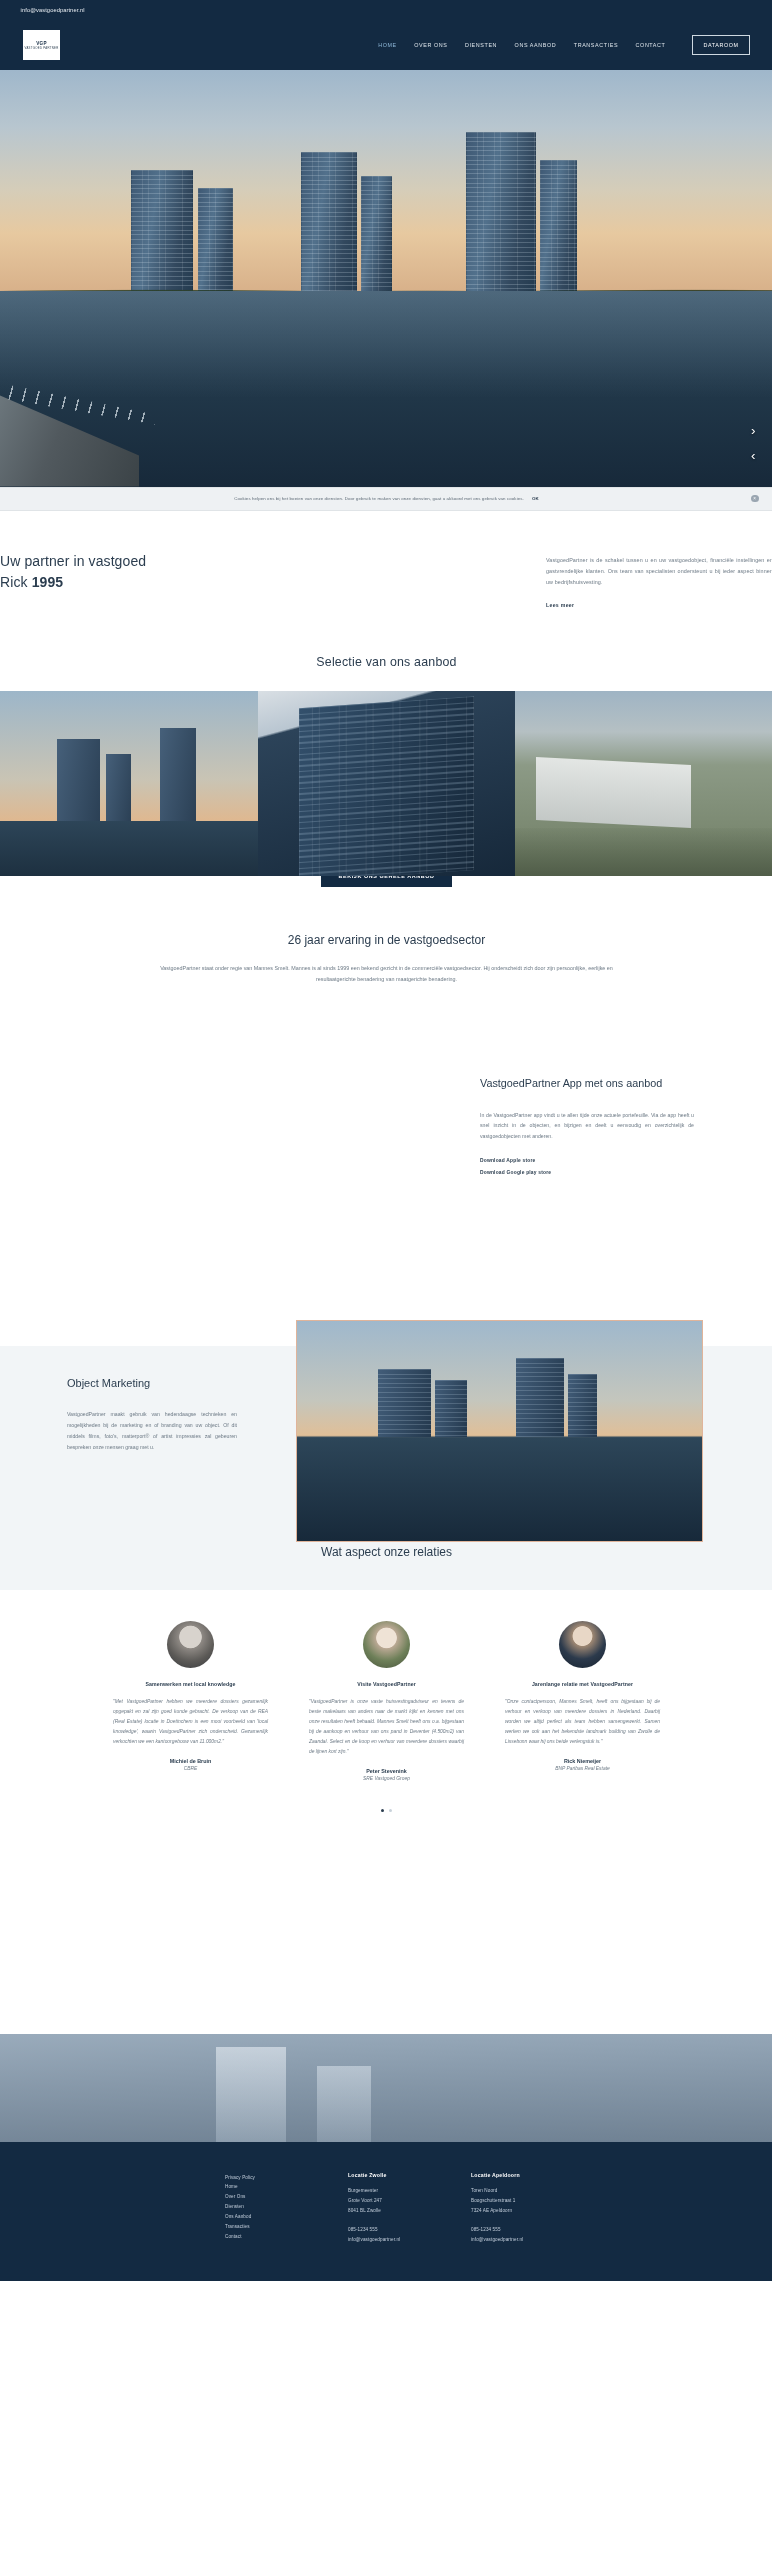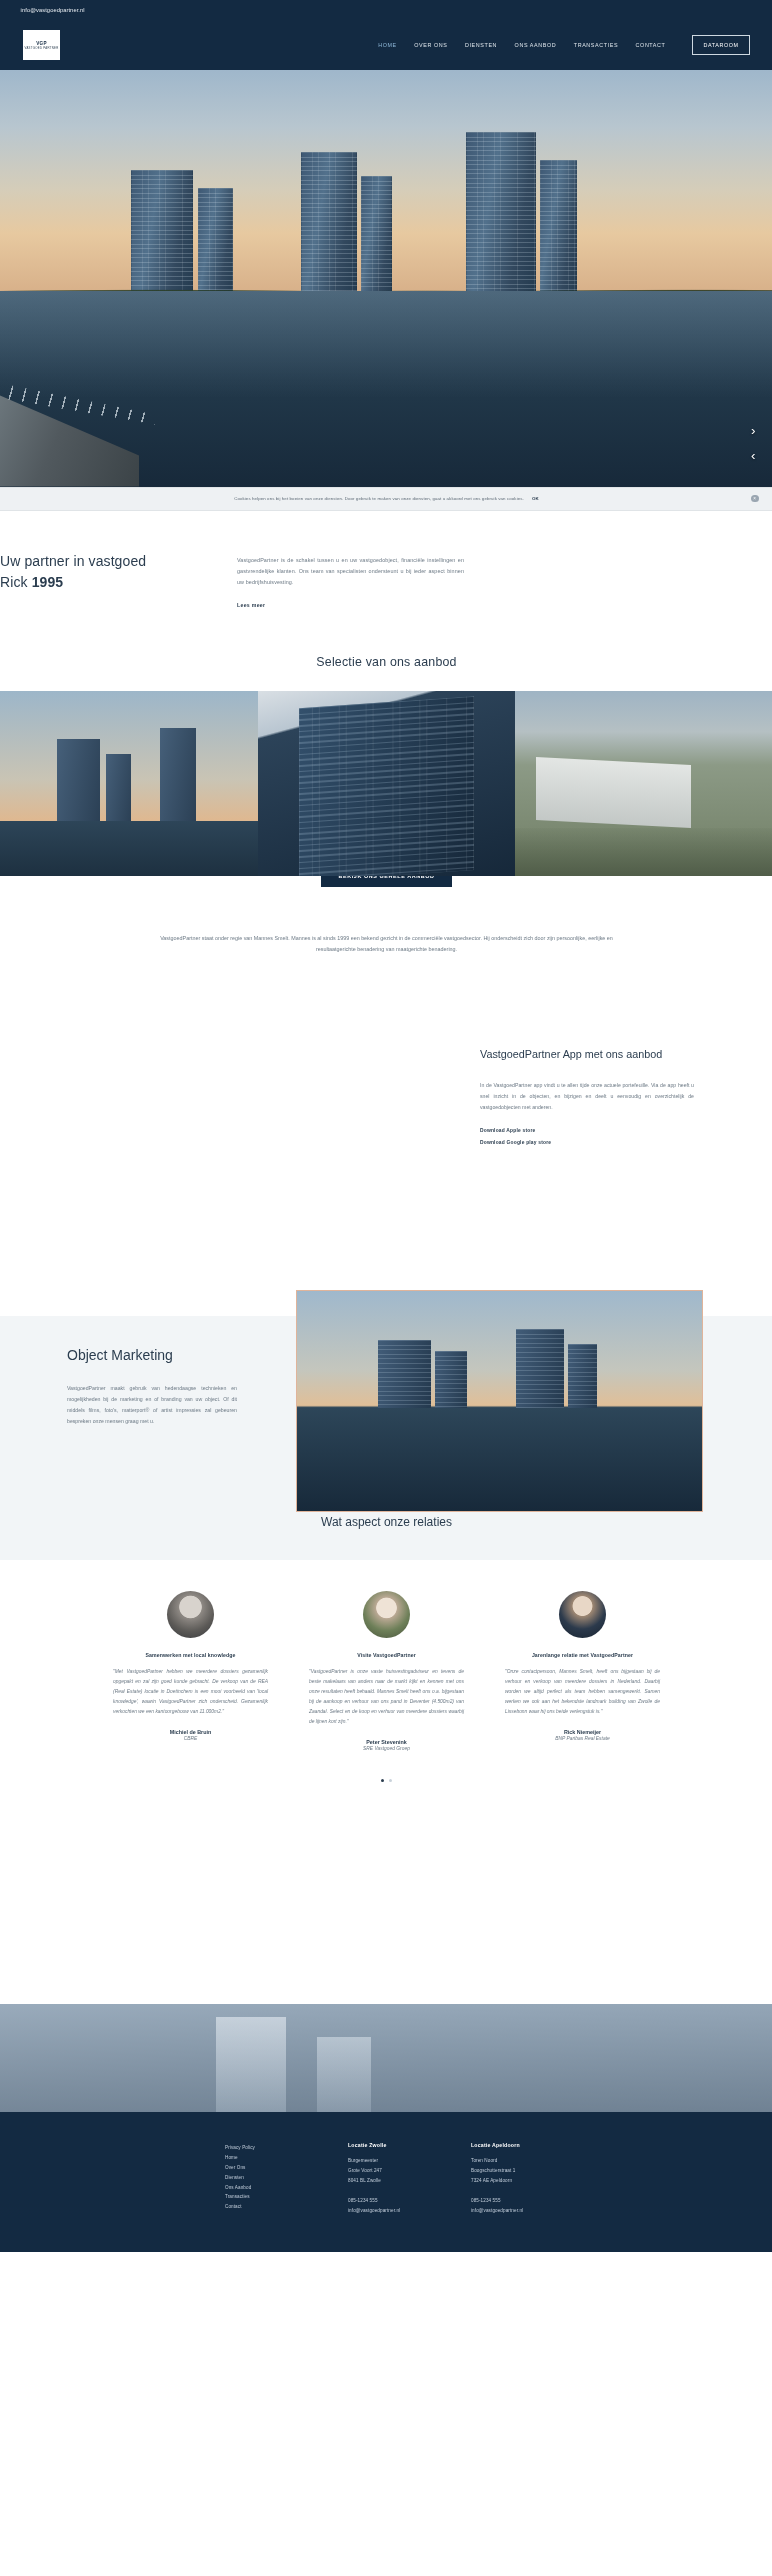--- a/index.html
+++ b/index.html
@@ -192,21 +192,21 @@
     color: #fff;
     font-size: 4.6px;
     display: flex; align-items: center; justify-content: center;
     cursor: pointer;
   }
 
   
   .intro {
     display: flex;
     padding: 40px 0 36px 0;
-    justify-content: flex-start;
+    justify-content: space-between;
     gap: 31px;
   }
   .intro-left { width: 206px; }
   .intro-left h1 {
     font-size: 14px;
     font-weight: 400;
     color: #2b3d4f;
     line-height: 1.5;
     letter-spacing: 0.1px;
   }
@@ -373,21 +373,21 @@
     height: 170px;
     margin-top: 20.6px;
   }
   .objmk-text {
     position: absolute;
     left: 67px;
     top: 31px;
     width: 170px;
   }
   .objmk-text h3 {
-    font-size: 14px;
+    font-size: 11px;
     font-weight: 400;
     color: #2b3d4f;
     margin-bottom: 20px;
   }
   .objmk-text p {
     font-size: 5.2px;
     line-height: 2.1;
     color: #6d7a86;
     text-align: justify;
   }
@@ -601,20 +601,21 @@
     </div>
     <div class="offer-card card-b"></div>
     <div class="offer-card card-c"></div>
   </div>
   <div class="cta-wrap">
     <button class="cta-btn">BEKIJK ONS GEHELE AANBOD</button>
   </div>
 </div>
 
 <div class="ervaring">
+  <h2>26 jaar ervaring in de vastgoedsector</h2>
   <p>VastgoedPartner staat onder regie van Mannes Smelt. Mannes is al sinds 1999 een bekend gezicht in de commerciële vastgoedsector. Hij onderscheidt zich door zijn persoonlijke, eerlijke en resultaatgerichte benadering van maatgerichte benadering.</p>
 </div>
 
 <div class="app-section">
   <div class="app-left"></div>
   <div class="app-right">
     <h3>VastgoedPartner App met ons aanbod</h3>
     <p>In de VastgoedPartner app vindt u te allen tijde onze actuele portefeuille. Via de app heeft u snel inzicht in de objecten, en bijzigen en deelt u eenvoudig en overzichtelijk de vastgoedobjecten met anderen.</p>
     <a class="store-link first" href="#">Download Apple store</a>
     <a class="store-link" href="#">Download Google play store</a>

